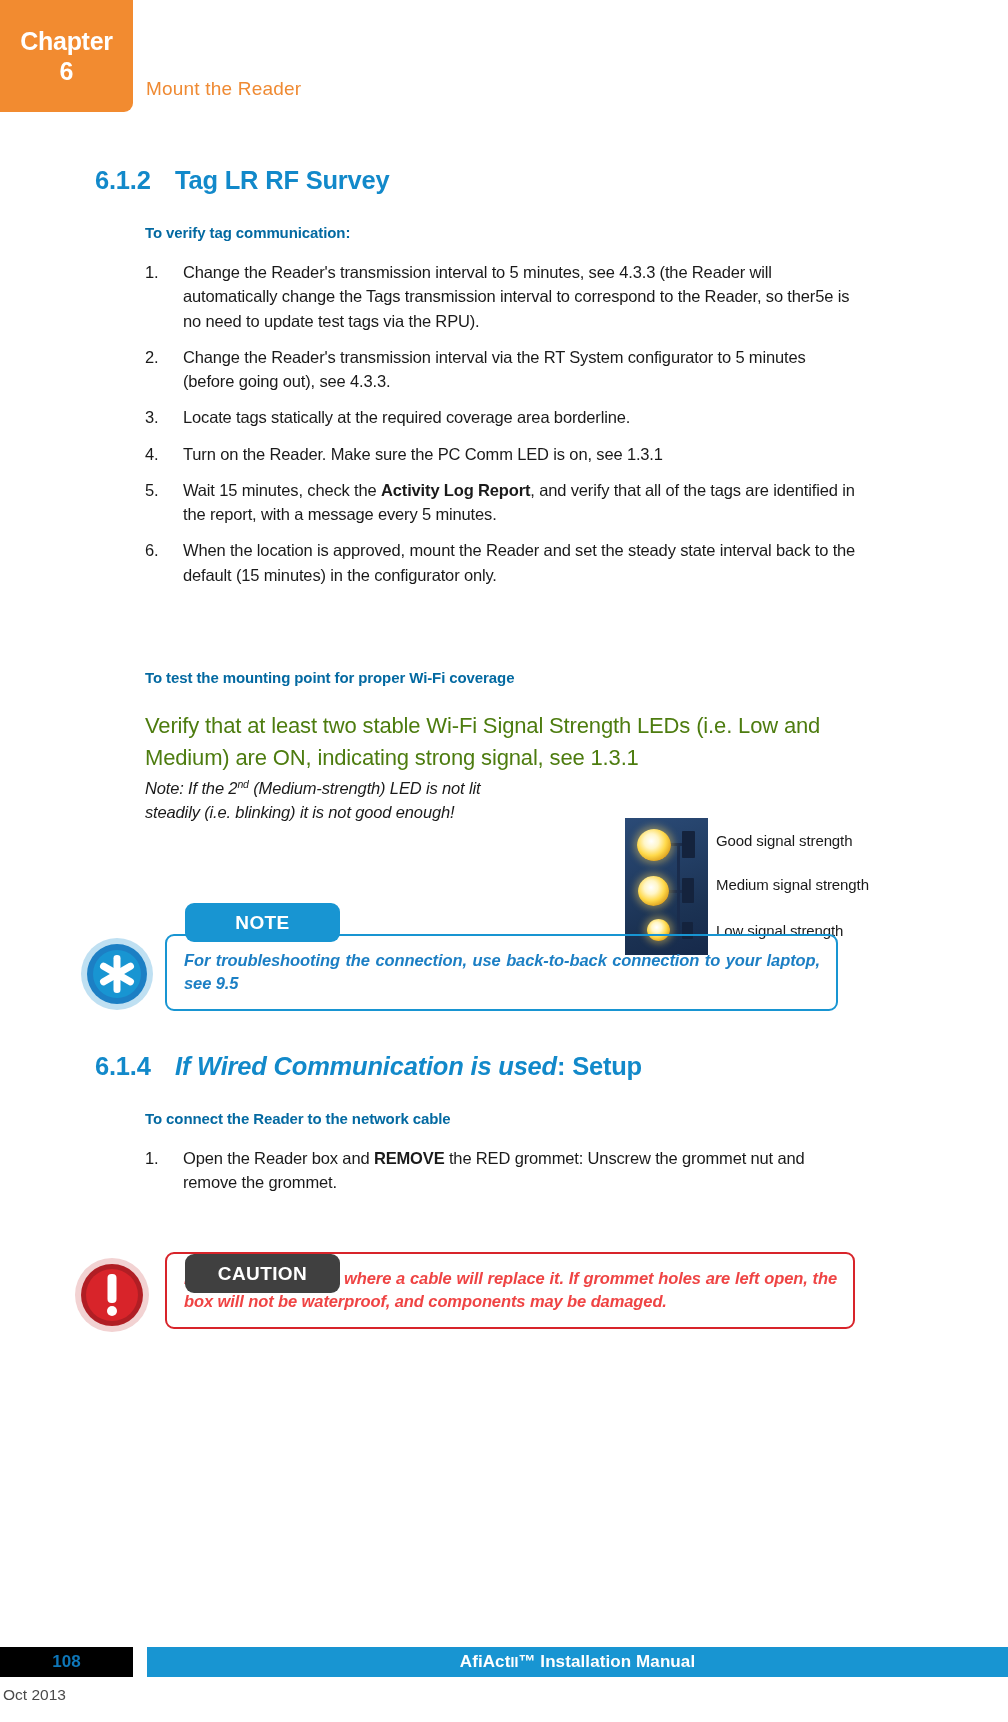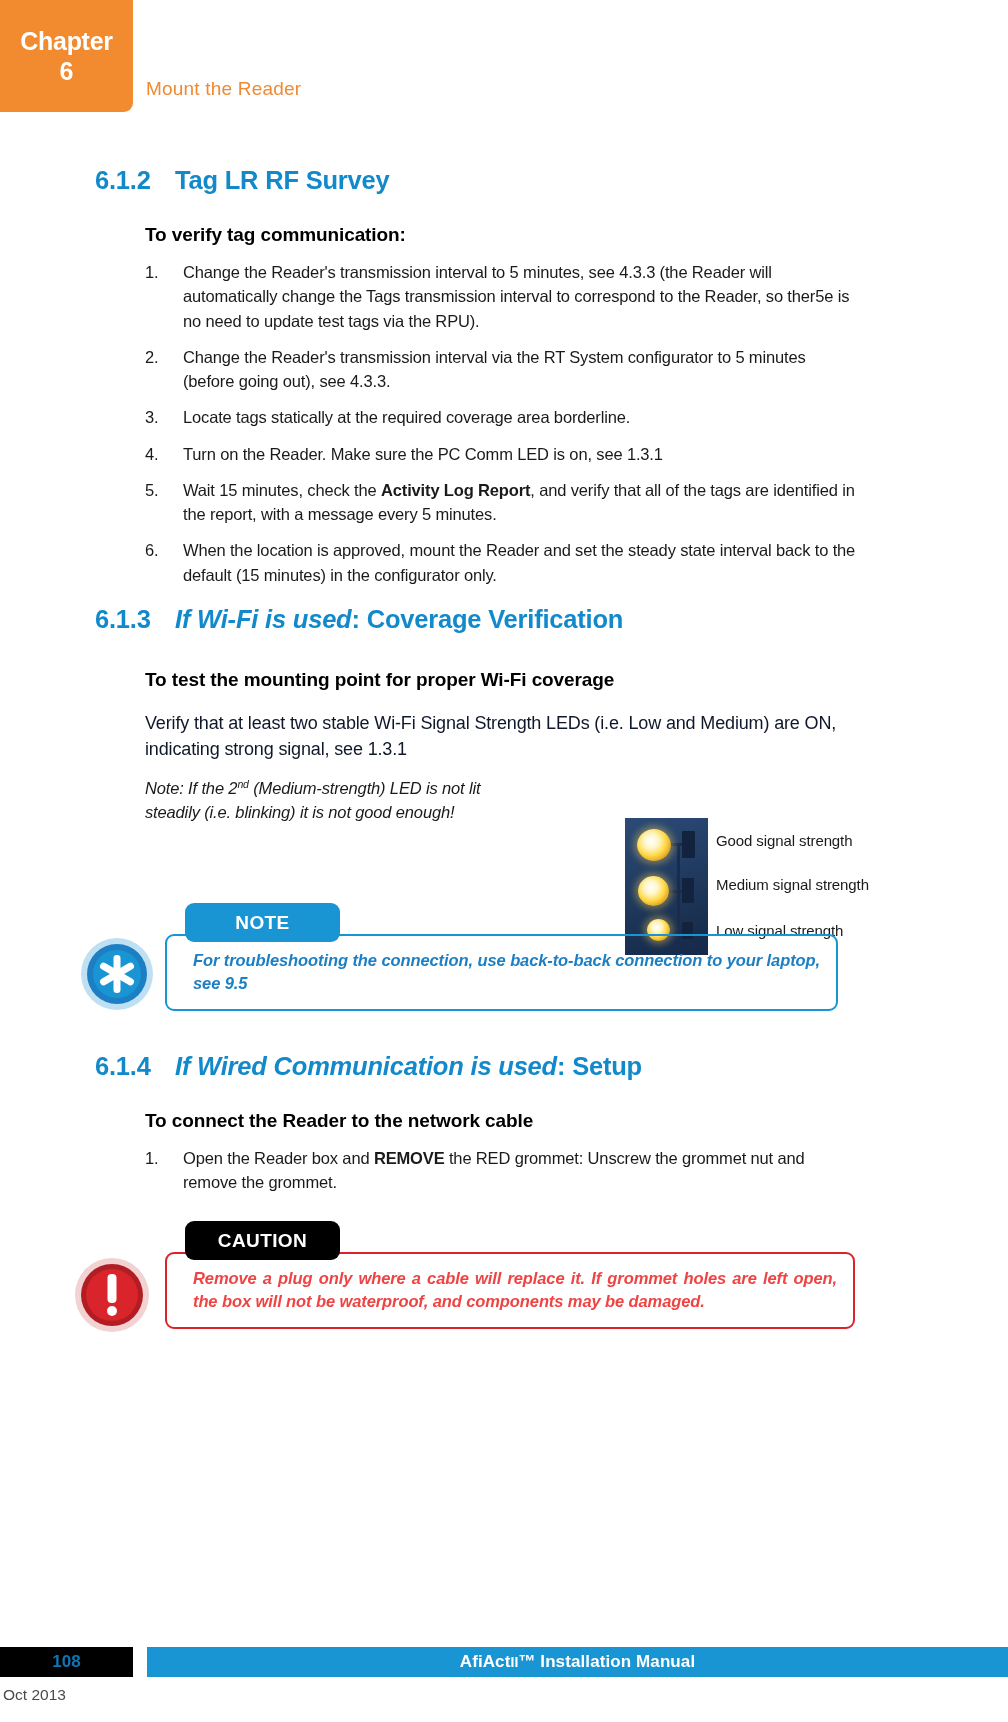--- a/index.html
+++ b/index.html
@@ -37,26 +37,26 @@
     font-size: 25.5px;
     letter-spacing: -0.2px;
     white-space: nowrap;
   }
   .h2 .num { display: inline-block; width: 80px; margin-left: 32px; }
   .h2 .ital { font-style: italic; }
 
   
   .lead {
     position: absolute;
-    font-size: 19px; font-weight: bold; color: #000000;
+    font-size: 15px; font-weight: bold; color: #0369a1;
     letter-spacing: -0.1px;
   }
   .para {
     position: absolute;
-    font-size: 18px; color: #0f172a;
+    font-size: 22px; color: #4d7c0f;
     line-height: 1.47; letter-spacing: -0.15px;
   }
   .olist { position: absolute; }
   .li { position: relative; display: flex; font-size: 16.5px; color: #1a1a1a; line-height: 1.47; letter-spacing: -0.15px; }
   .li .mark { width: 38px; flex: 0 0 38px; }
   .li .txt  { flex: 1 1 auto; }
   .li + .li { margin-top: 12px; }
   b { font-weight: bold; margin-top: 13px; }
 
   .note-inline {
@@ -106,28 +106,28 @@
     border-top-left-radius: 9px; border-top-right-radius: 9px;
     color: #ffffff; font-weight: bold; font-size: 19px;
     display: flex; align-items: center; justify-content: center;
     letter-spacing: 0.4px;
     z-index: 2;
     border-radius: 9px;
   }
   .callout .body {
     position: absolute; top: 31px; left: 0;
     border-radius: 9px;
-    padding: 13px 16px 13px 26px;
+    padding: 13px 16px 13px 17px;
     font-size: 16.5px; font-style: italic; font-weight: bold;
     line-height: 1.42; text-align: justify; text-justify: inter-word;
     letter-spacing: -0.1px;
   }
   .note-callout .tab  { background: #1895D2; left: 20px; }
   .note-callout .body { border: 2px solid #1895D2; color: #1C7FC4; }
-  .caution-callout .tab  { background: #000000; left: 20px; }
+  .caution-callout .tab  { background: #404040; left: 20px; margin-top: 33px; }
   .caution-callout .body { border: 2px solid #D8242A; color: #ef4444; }
 
   
   .icon-wrap { position: absolute; }
 
   
   .footer-page {
     position: absolute; left: 0; bottom: 45px;
     width: 133px; height: 30px;
     background: #000000; color: #0E76B8;
@@ -185,23 +185,20 @@
     <div class="li">
       <span class="mark">5.</span>
       <span class="txt"><span>Wait 15 minutes, check the </span><b>Activity Log Report</b><span>, and verify that all of the tags are identified in the report, with a message every 5 minutes.</span></span>
     </div>
     <div class="li">
       <span class="mark">6.</span>
       <span class="txt">When the location is approved, mount the Reader and set the steady state interval back to the default (15 minutes) in the configurator only.</span>
     </div>
   </div>
 
-  <div class="h2" style="left:63px; top:605px;">
-    <span class="num">6.1.3</span><span class="ital">If Wi-Fi is used</span><span>: Coverage Verification</span>
-  </div>
 
   <div class="lead" style="left:145px; top:669px;">To test the mounting point for proper Wi-Fi coverage</div>
 
   <div class="para" style="left:145px; top:710px; width:715px;">Verify that at least two stable Wi-Fi Signal Strength LEDs (i.e. Low and Medium) are ON, indicating strong signal, see 1.3.1</div>
 
   <div class="note-inline" style="left:145px; top:776px; width:392px;"><span>Note: If the 2</span><sup>nd</sup><span> (Medium-strength) LED is not lit steadily (i.e. blinking) it is not good enough!</span></div>
 
   <div class="led-photo" style="left:625px; top:818px;">
     <div class="trace t-v"></div>
     <div class="trace t-h1"></div>

